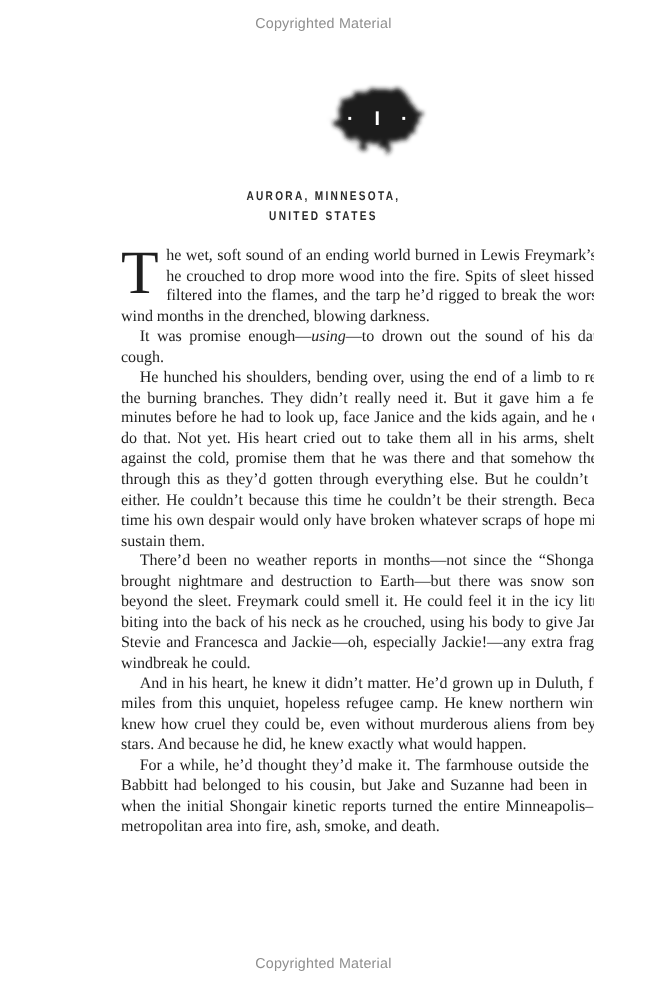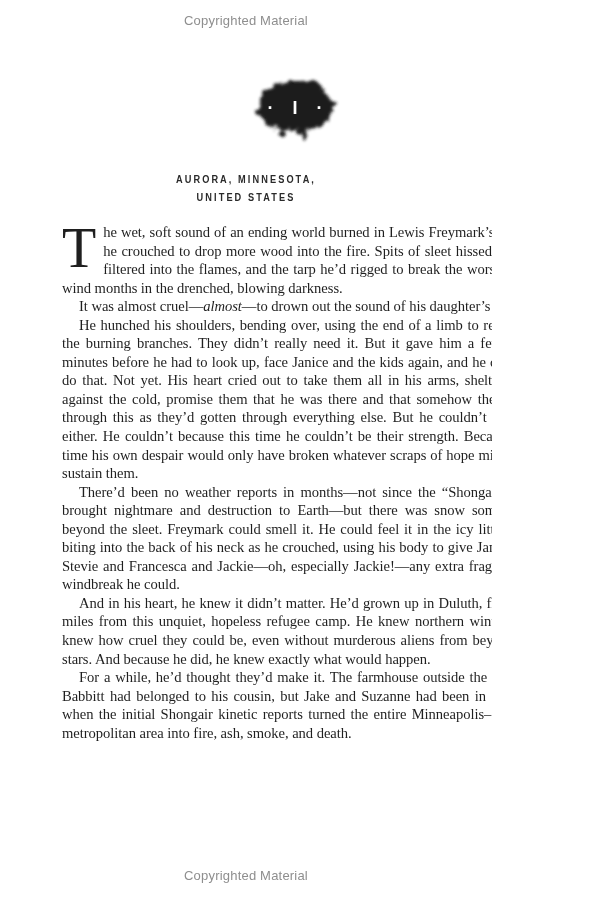--- a/index.html
+++ b/index.html
@@ -4,20 +4,21 @@
 <style>
   html, body { margin: 0; padding: 0; background: #ffffff; }
   .page {
     position: relative;
     width: 492px;
     height: 906px;
     background: #ffffff;
     font-family: "Liberation Serif", serif;
     color: #1f1f1f;
     overflow: hidden;
+    margin-left: 48px;
   }
   .notice {
     position: absolute;
     left: 0; right: 0;
     text-align: center;
     font-family: "Liberation Sans", sans-serif;
     font-size: 13px;
     color: #8e8e8e;
     letter-spacing: 0.2px;
   }
@@ -112,21 +113,21 @@
     <span class="ornament-label">· I ·</span>
   </div>
 
   <div class="chapter-heading">
     <div>AURORA, MINNESOTA,</div>
     <div>UNITED STATES</div>
   </div>
 
   <div class="body-text">
       <p class="first"><span class="dropcap">T</span><span>he wet, soft sound of an ending world burned in Lewis Freymark’s ears as he crouched to drop more wood into the fire. Spits of sleet hissed as they filtered into the flames, and the tarp he’d rigged to break the worst of the wind months in the drenched, blowing darkness.</span></p>
-      <p class="indent"><span>It was almost cruel—</span><span class="it">almost</span><span>—to drown out the sound of his daughter’s cough.</span></p>
+      <p class="indent"><span>It was promise enough—</span><span class="it">using</span><span>—to drown out the sound of his daughter’s cough.</span></p>
       <p class="indent"><span>He hunched his shoulders, bending over, using the end of a limb to rearrange the burning branches. They didn’t really need it. But it gave him a few more minutes before he had to look up, face Janice and the kids again, and he couldn’t do that. Not yet. His heart cried out to take them all in his arms, shelter them against the cold, promise them that he was there and that somehow they’d get through this as they’d gotten through everything else. But he couldn’t do that, either. He couldn’t because this time he couldn’t be their strength. Because this time his own despair would only have broken whatever scraps of hope might still sustain them.</span></p>
       <p class="indent"><span>There’d been no weather reports in months—not since the “Shongairi” had brought nightmare and destruction to Earth—but there was snow somewhere beyond the sleet. Freymark could smell it. He could feel it in the icy little teeth biting into the back of his neck as he crouched, using his body to give Janice and Stevie and Francesca and Jackie—oh, especially Jackie!—any extra fragment of windbreak he could.</span></p>
       <p class="indent"><span>And in his heart, he knew it didn’t matter. He’d grown up in Duluth, fifty-odd miles from this unquiet, hopeless refugee camp. He knew northern winters. He knew how cruel they could be, even without murderous aliens from beyond the stars. And because he did, he knew exactly what would happen.</span></p>
       <p class="indent"><span>For a while, he’d thought they’d make it. The farmhouse outside the town of Babbitt had belonged to his cousin, but Jake and Suzanne had been in St. Paul when the initial Shongair kinetic reports turned the entire Minneapolis–St. Paul metropolitan area into fire, ash, smoke, and death.</span></p>
     </div>
 
   <div class="notice bottom">Copyrighted Material</div>
 
 </div>
 

